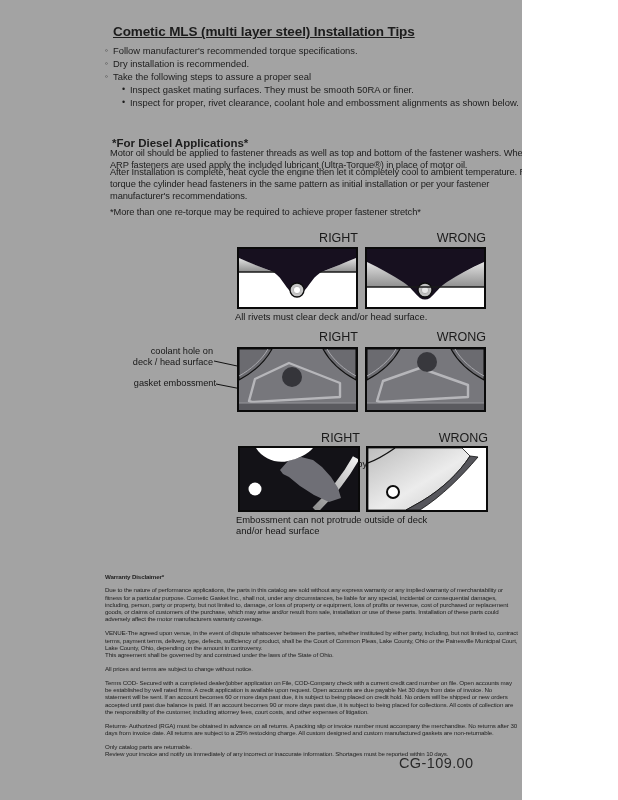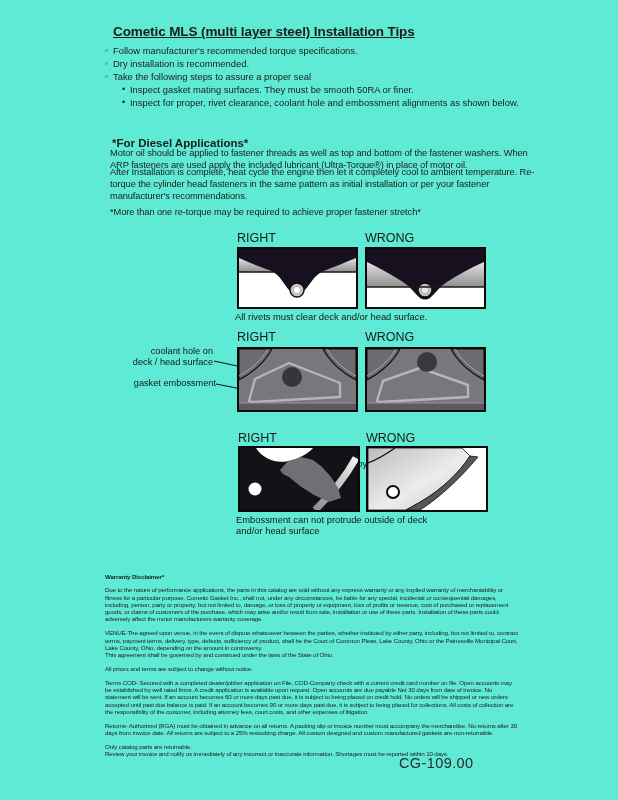--- a/index.html
+++ b/index.html
@@ -1,34 +1,34 @@
 <!DOCTYPE html>
 <html><head>
 <meta charset="utf-8">
 <style>
   html,body{margin:0;padding:0;background:#ffffff;}
-  .page{position:relative;width:618px;height:800px;background:#5eead4;overflow:hidden;
+  .page{position:relative;width:522px;height:800px;background:#a3a3a3;overflow:hidden;
         font-family:"Liberation Sans",sans-serif;color:#1c1c1c;}
   
   .title{position:absolute;left:113px;top:24px;font-size:13.5px;font-weight:bold;
          text-decoration:underline;letter-spacing:-0.1px;}
   
   .tips{position:absolute;left:105px;top:44px;width:470px;font-size:9.4px;line-height:13px;}
   .b-row{display:flex;}
   .b-marker{width:8px;flex:0 0 8px;font-size:8px;line-height:13px;}
   .sub{margin-left:17px;}
   .sub .b-marker{font-size:9px;}
   
   .diesel-h{position:absolute;left:112px;top:117px;font-size:11.5px;font-weight:bold;margin-top:20px;}
   .para{position:absolute;left:110px;width:434px;font-size:9.3px;line-height:12.2px;letter-spacing:-0.1px;}
   .p1{top:134px;margin-top:13px;}
   .p2{top:166px;}
   .p3{top:206px;}
   
-  .dg-h{position:absolute;width:121px;text-align:left;font-size:12.5px;color:#1a1a1a;}
+  .dg-h{position:absolute;width:121px;text-align:right;font-size:12.5px;color:#1a1a1a;}
   .panel{position:absolute;box-sizing:border-box;border:2px solid #0a0a0a;background:#fff;}
   .panel svg{display:block;width:100%;height:100%;}
   .caption{position:absolute;font-size:9.4px;line-height:10.8px;color:#161616;}
   .ptr-label{position:absolute;font-size:9.2px;line-height:10.6px;text-align:right;color:#161616;}
   .overlay{position:absolute;pointer-events:none;}
   
   .warranty{position:absolute;left:105px;top:573px;width:414px;font-size:6.2px;
             line-height:7.3px;letter-spacing:-0.15px;color:#222;}
   .warranty .w-h{font-weight:bold;margin-bottom:6px;}
   .warranty p{margin:0 0 6.5px 0;}

